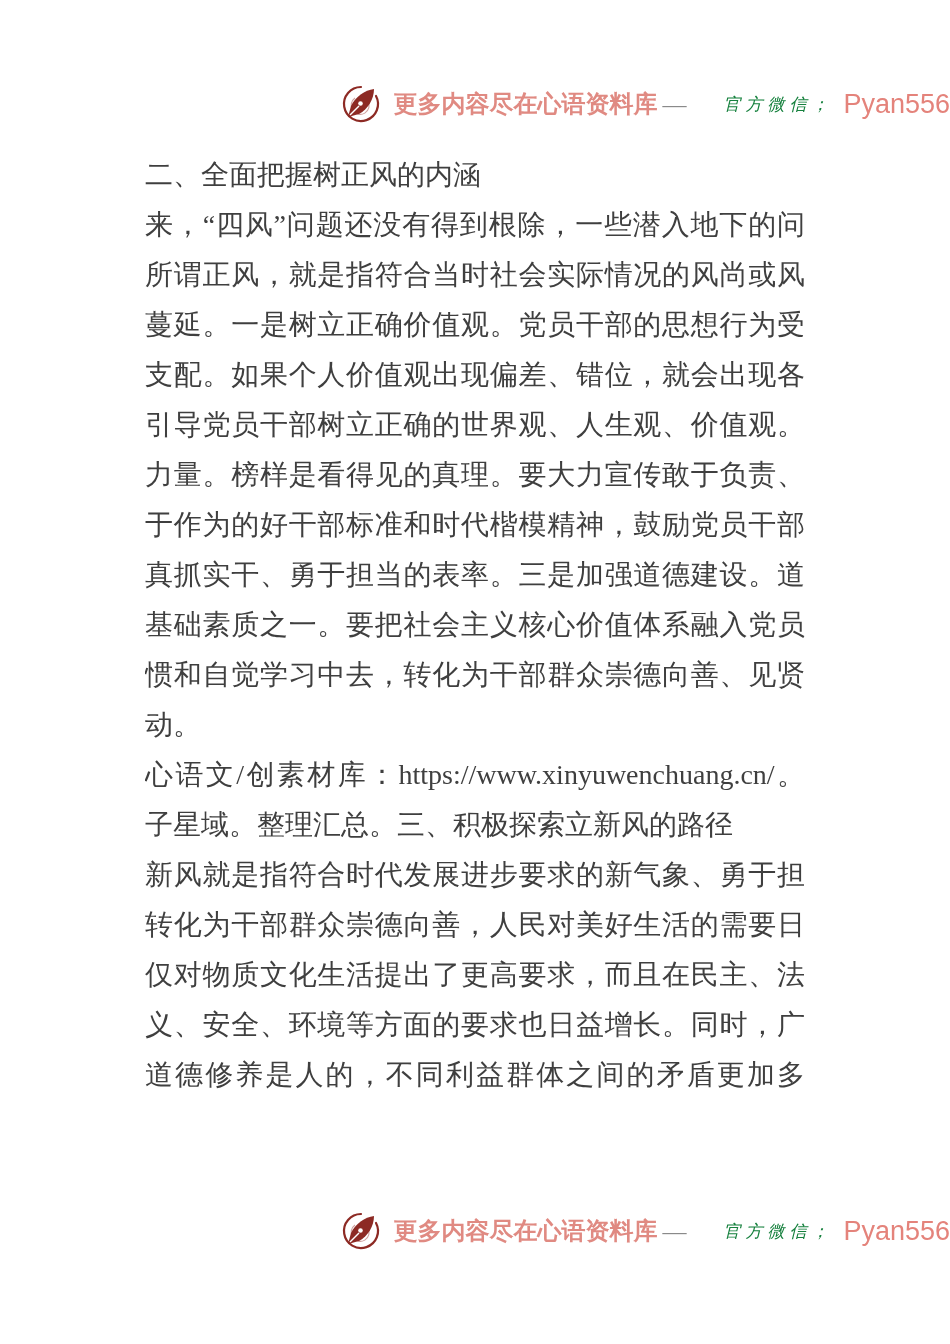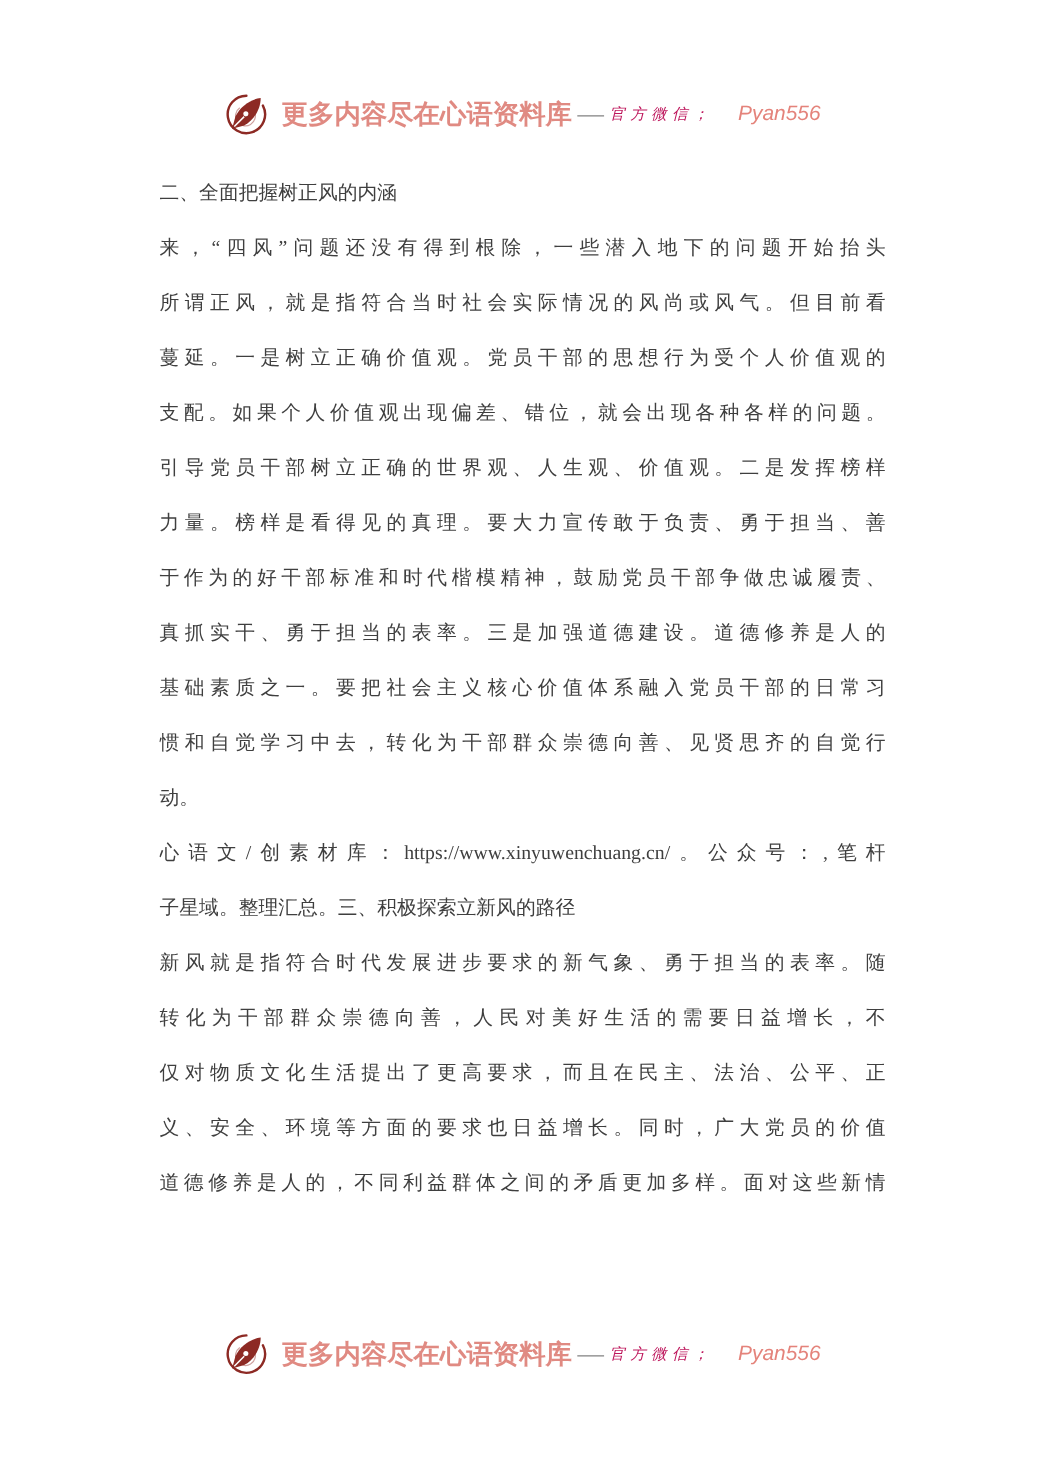--- a/index.html
+++ b/index.html
@@ -16,61 +16,61 @@
     font-family: "Liberation Serif", "DejaVu Serif", serif;
   }
   
   .watermark {
     position: absolute;
     left: 0;
     width: 100%;
     height: 56px;
     display: flex;
     align-items: center;
-    justify-content: center;
+    justify-content: flex-end;
     gap: 4px;
     white-space: nowrap;
   }
   .watermark.header { top: 76px; }
   .watermark.footer { top: 1203px; }
   .wm-logo { display: inline-flex; margin-right: 8px; }
   .wm-brand {
     font-size: 24px;
     font-weight: bold;
     color: #e08a82;
     letter-spacing: 0px;
     font-family: "Liberation Serif", "DejaVu Serif", serif;
   }
   .wm-sep {
     font-size: 24px;
     color: #8a8a8a;
     margin: 0 1px;
   }
   .wm-label {
-    font-size: 14px;
+    font-size: 17px;
     font-style: italic;
-    color: #be185d;
+    color: #15803d;
     letter-spacing: 5px;
     font-family: "Liberation Serif", "DejaVu Serif", serif;
+    margin-left: 32px;
   }
   .wm-account {
-    font-size: 19px;
+    font-size: 27px;
     color: #e4837b;
     font-family: "Liberation Sans", "DejaVu Sans", sans-serif;
-    margin-left: 18px;
-    font-style: italic;
+    margin-left: 6px;
   }
   
   .body-text {
     position: absolute;
     top: 150px;
     left: 145px;
     right: 145px;
     color: #3f3f3f;
-    font-size: 18px;
+    font-size: 28px;
     font-weight: 300;
   }
   .line {
     line-height: 50px;
     height: 50px;
     overflow: hidden;
   }
   .line.j {
     text-align: justify;
     text-align-last: justify;

